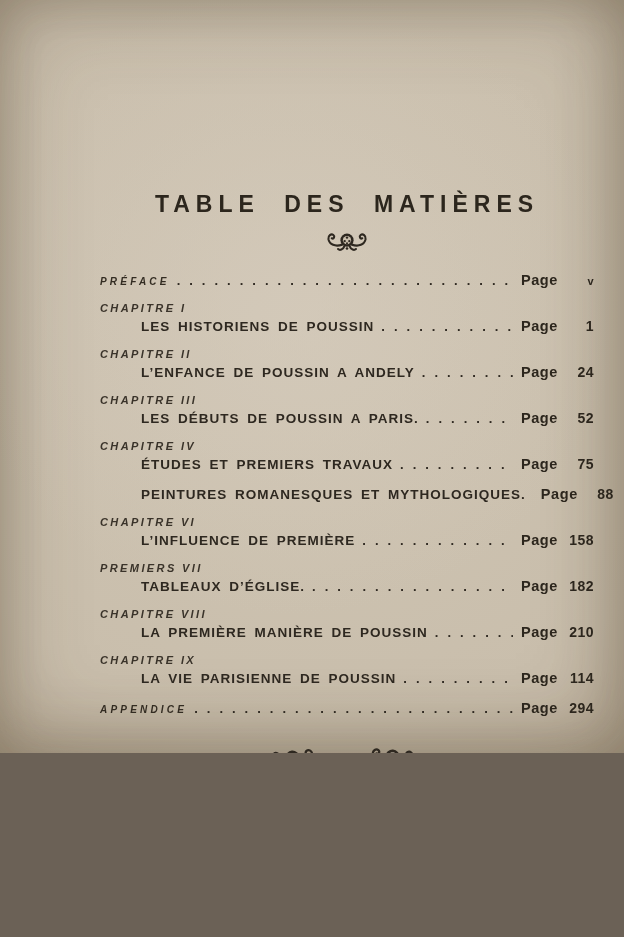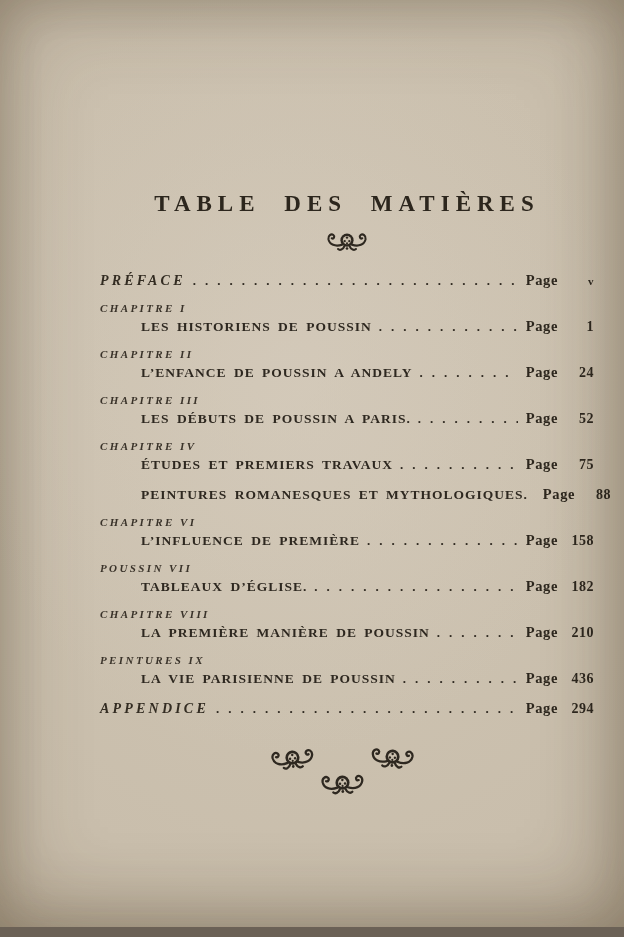--- a/index.html
+++ b/index.html
@@ -1,18 +1,18 @@
 <!DOCTYPE html>
 <html><head>
 <meta charset="utf-8">
 <style>
   html,body{margin:0;padding:0;background:#6b6156;}
   .scan{
-    position:relative;width:624px;height:927px;overflow:hidden;
-    font-family:Liberation Serif, serif;
+    position:relative;width:624px;height:753px;overflow:hidden;
+    font-family:Liberation Sans, sans-serif;
     color:#2f2920;
     background:
       radial-gradient(90% 70% at 46% 40%, rgba(214,204,190,.55) 0%, rgba(214,204,190,0) 60%),
       radial-gradient(130% 100% at 50% 45%, #cfc5b3 0%, #c9beac 52%, #bcae99 84%, #a6987f 100%);
     box-shadow:inset 0 0 90px rgba(70,54,32,.30), inset -14px -18px 60px rgba(70,54,32,.16), inset 6px 4px 40px rgba(70,54,32,.10);
   }
   .page-title{
     position:absolute;top:191px;left:100px;width:494px;
     text-align:center;font-weight:700;font-size:23px;line-height:26px;
     letter-spacing:6px;word-spacing:12px;color:#2c261d;white-space:nowrap;
@@ -20,21 +20,21 @@
   .orn-title{position:absolute;top:228px;left:100px;width:494px;display:flex;justify-content:center;}
   .toc{position:absolute;top:271px;left:100px;width:494px;}
   .entry{margin-bottom:11px;}
   .chapter-label,.simple-label{
     font-style:italic;font-weight:700;font-size:11px;line-height:14px;
     letter-spacing:2.4px;color:#38something;
   }
   .chapter-label{color:#3a332a;margin-bottom:2px;}
   .entry-line{display:flex;align-items:baseline;line-height:18px;white-space:nowrap;}
   .entry-line.indented{padding-left:41px;}
-  .simple-label{font-size:14px;letter-spacing:3.2px;color:#332c22;flex:0 0 auto;}
+  .simple-label{font-size:10px;letter-spacing:3.2px;color:#332c22;flex:0 0 auto;}
   .entry-title{font-weight:700;font-size:13.5px;letter-spacing:1px;word-spacing:3px;flex:0 0 auto;color:#2e2820;}
   .dots{
     flex:1 1 auto;min-width:0;overflow:hidden;white-space:nowrap;
     font-weight:700;font-size:13px;letter-spacing:9px;padding-left:7px;color:#2e2820;
   }
   .dots::before{content:"..........................................";}
   .page-word{flex:0 0 auto;font-weight:700;font-size:14.5px;letter-spacing:.6px;margin-left:8px;color:#2c261d;}
   .page-num{flex:0 0 36px;text-align:right;font-weight:700;font-size:14px;letter-spacing:.5px;color:#2c261d;}
   .page-num.roman{font-size:11px;}
   .orn-cluster{position:absolute;top:742px;left:100px;width:494px;height:70px;}
@@ -137,46 +137,46 @@
       <div class="chapter-label">CHAPITRE VI</div>
       <div class="entry-line indented">
         <span class="entry-title">L’INFLUENCE DE PREMIÈRE</span>
         <span class="dots"></span>
         <span class="page-word">Page</span>
         <span class="page-num">158</span>
       </div>
     </div>
 
     <div class="entry">
-      <div class="chapter-label">POUSSIN VII</div>
+      <div class="chapter-label">PREMIERS VII</div>
       <div class="entry-line indented">
         <span class="entry-title">TABLEAUX D’ÉGLISE.</span>
         <span class="dots"></span>
         <span class="page-word">Page</span>
         <span class="page-num">182</span>
       </div>
     </div>
 
     <div class="entry">
       <div class="chapter-label">CHAPITRE VIII</div>
       <div class="entry-line indented">
         <span class="entry-title">LA PREMIÈRE MANIÈRE DE POUSSIN</span>
         <span class="dots"></span>
         <span class="page-word">Page</span>
         <span class="page-num">210</span>
       </div>
     </div>
 
     <div class="entry">
-      <div class="chapter-label">PEINTURES IX</div>
+      <div class="chapter-label">CHAPITRE IX</div>
       <div class="entry-line indented">
         <span class="entry-title">LA VIE PARISIENNE DE POUSSIN</span>
         <span class="dots"></span>
         <span class="page-word">Page</span>
-        <span class="page-num">436</span>
+        <span class="page-num">114</span>
       </div>
     </div>
 
     <div class="entry">
       <div class="entry-line">
         <span class="simple-label">APPENDICE</span>
         <span class="dots"></span>
         <span class="page-word">Page</span>
         <span class="page-num">294</span>
       </div>

